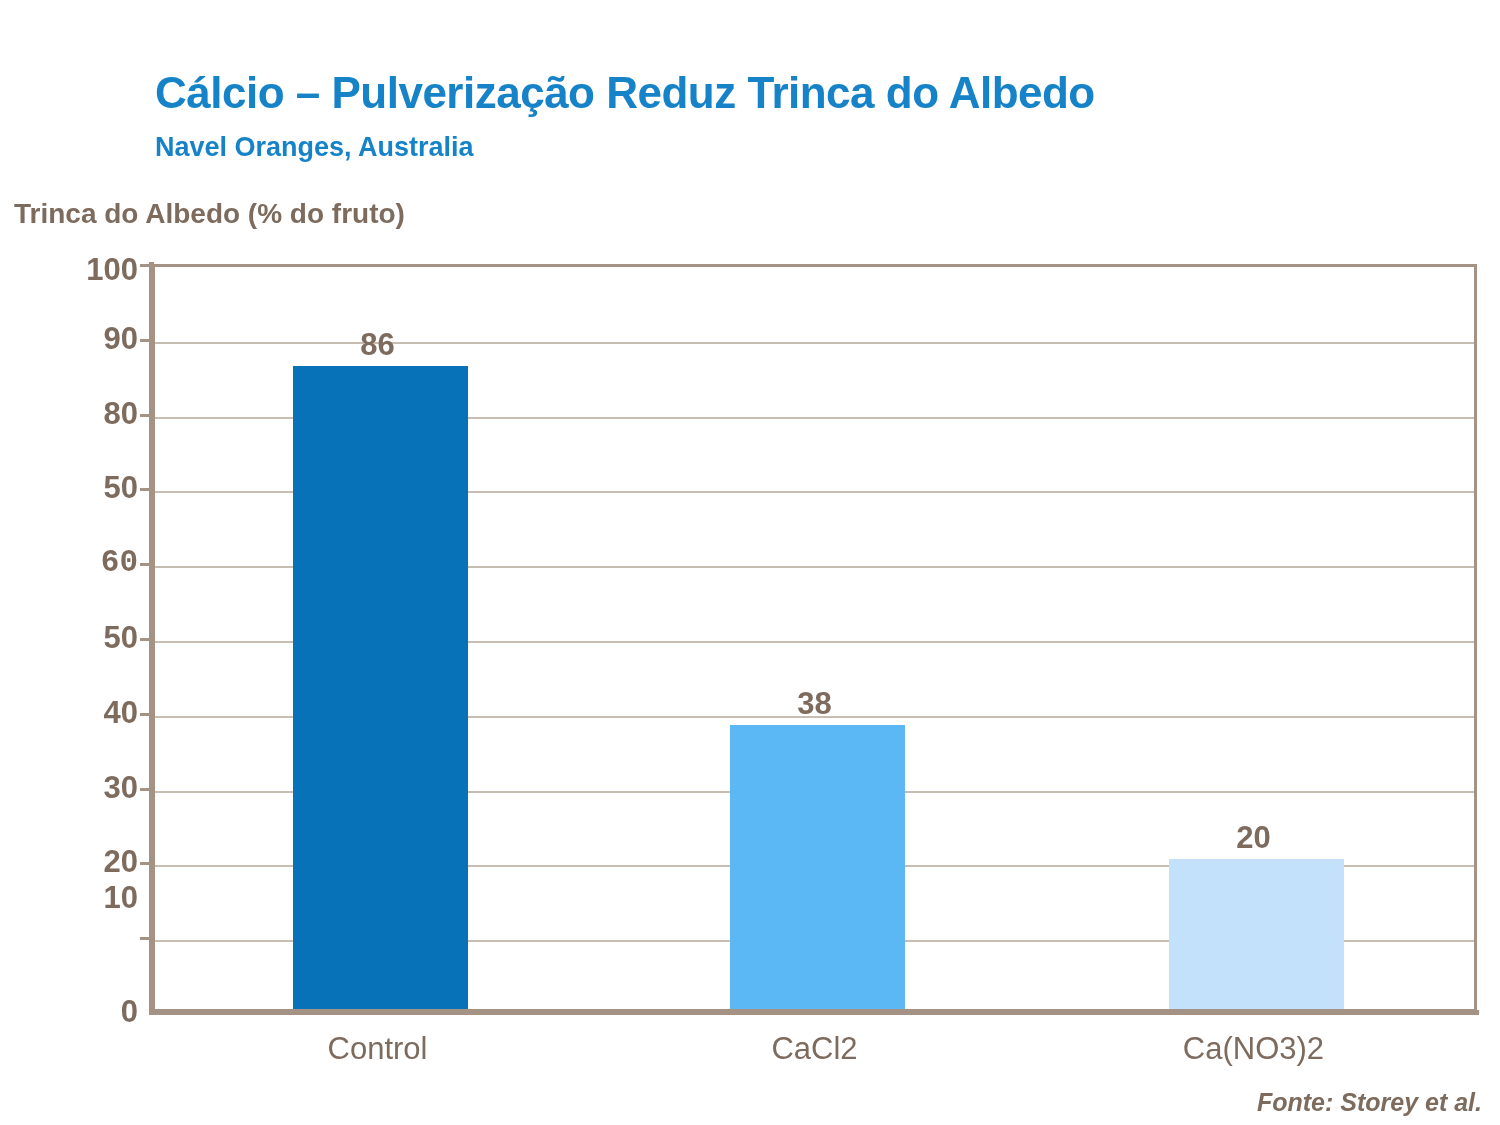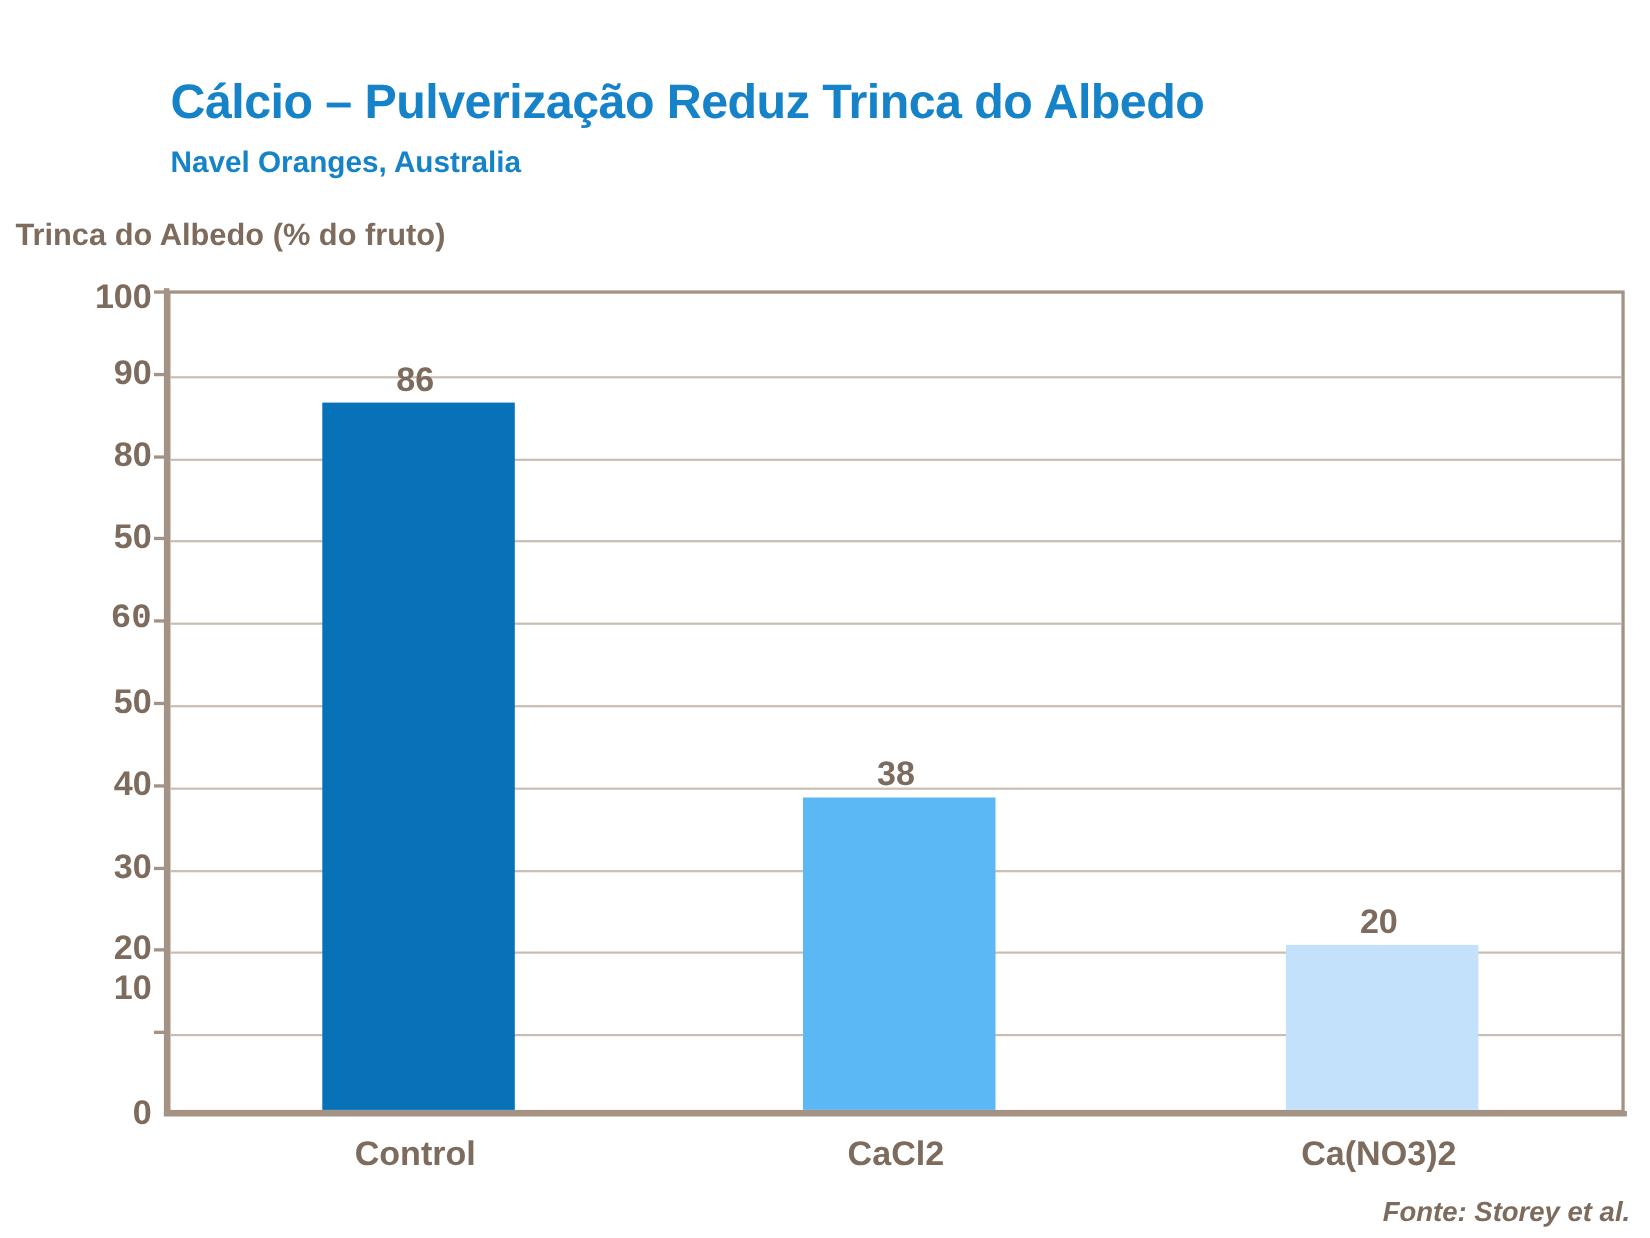--- a/index.html
+++ b/index.html
@@ -123,21 +123,21 @@
     text-align: center;
     font-size: 31px;
     font-weight: bold;
     color: #7d6b5d;
     white-space: nowrap;
   }
   .catlabel {
     position: absolute;
     text-align: center;
     font-size: 31px;
-    font-weight: bold;
+    font-weight: normal;
     color: #7d6b5d;
     white-space: nowrap;
   }
 </style>
 </head>
 <body>
 
 <div class="slide">
 
   <div class="title">Cálcio – Pulverização Reduz Trinca do Albedo</div>

